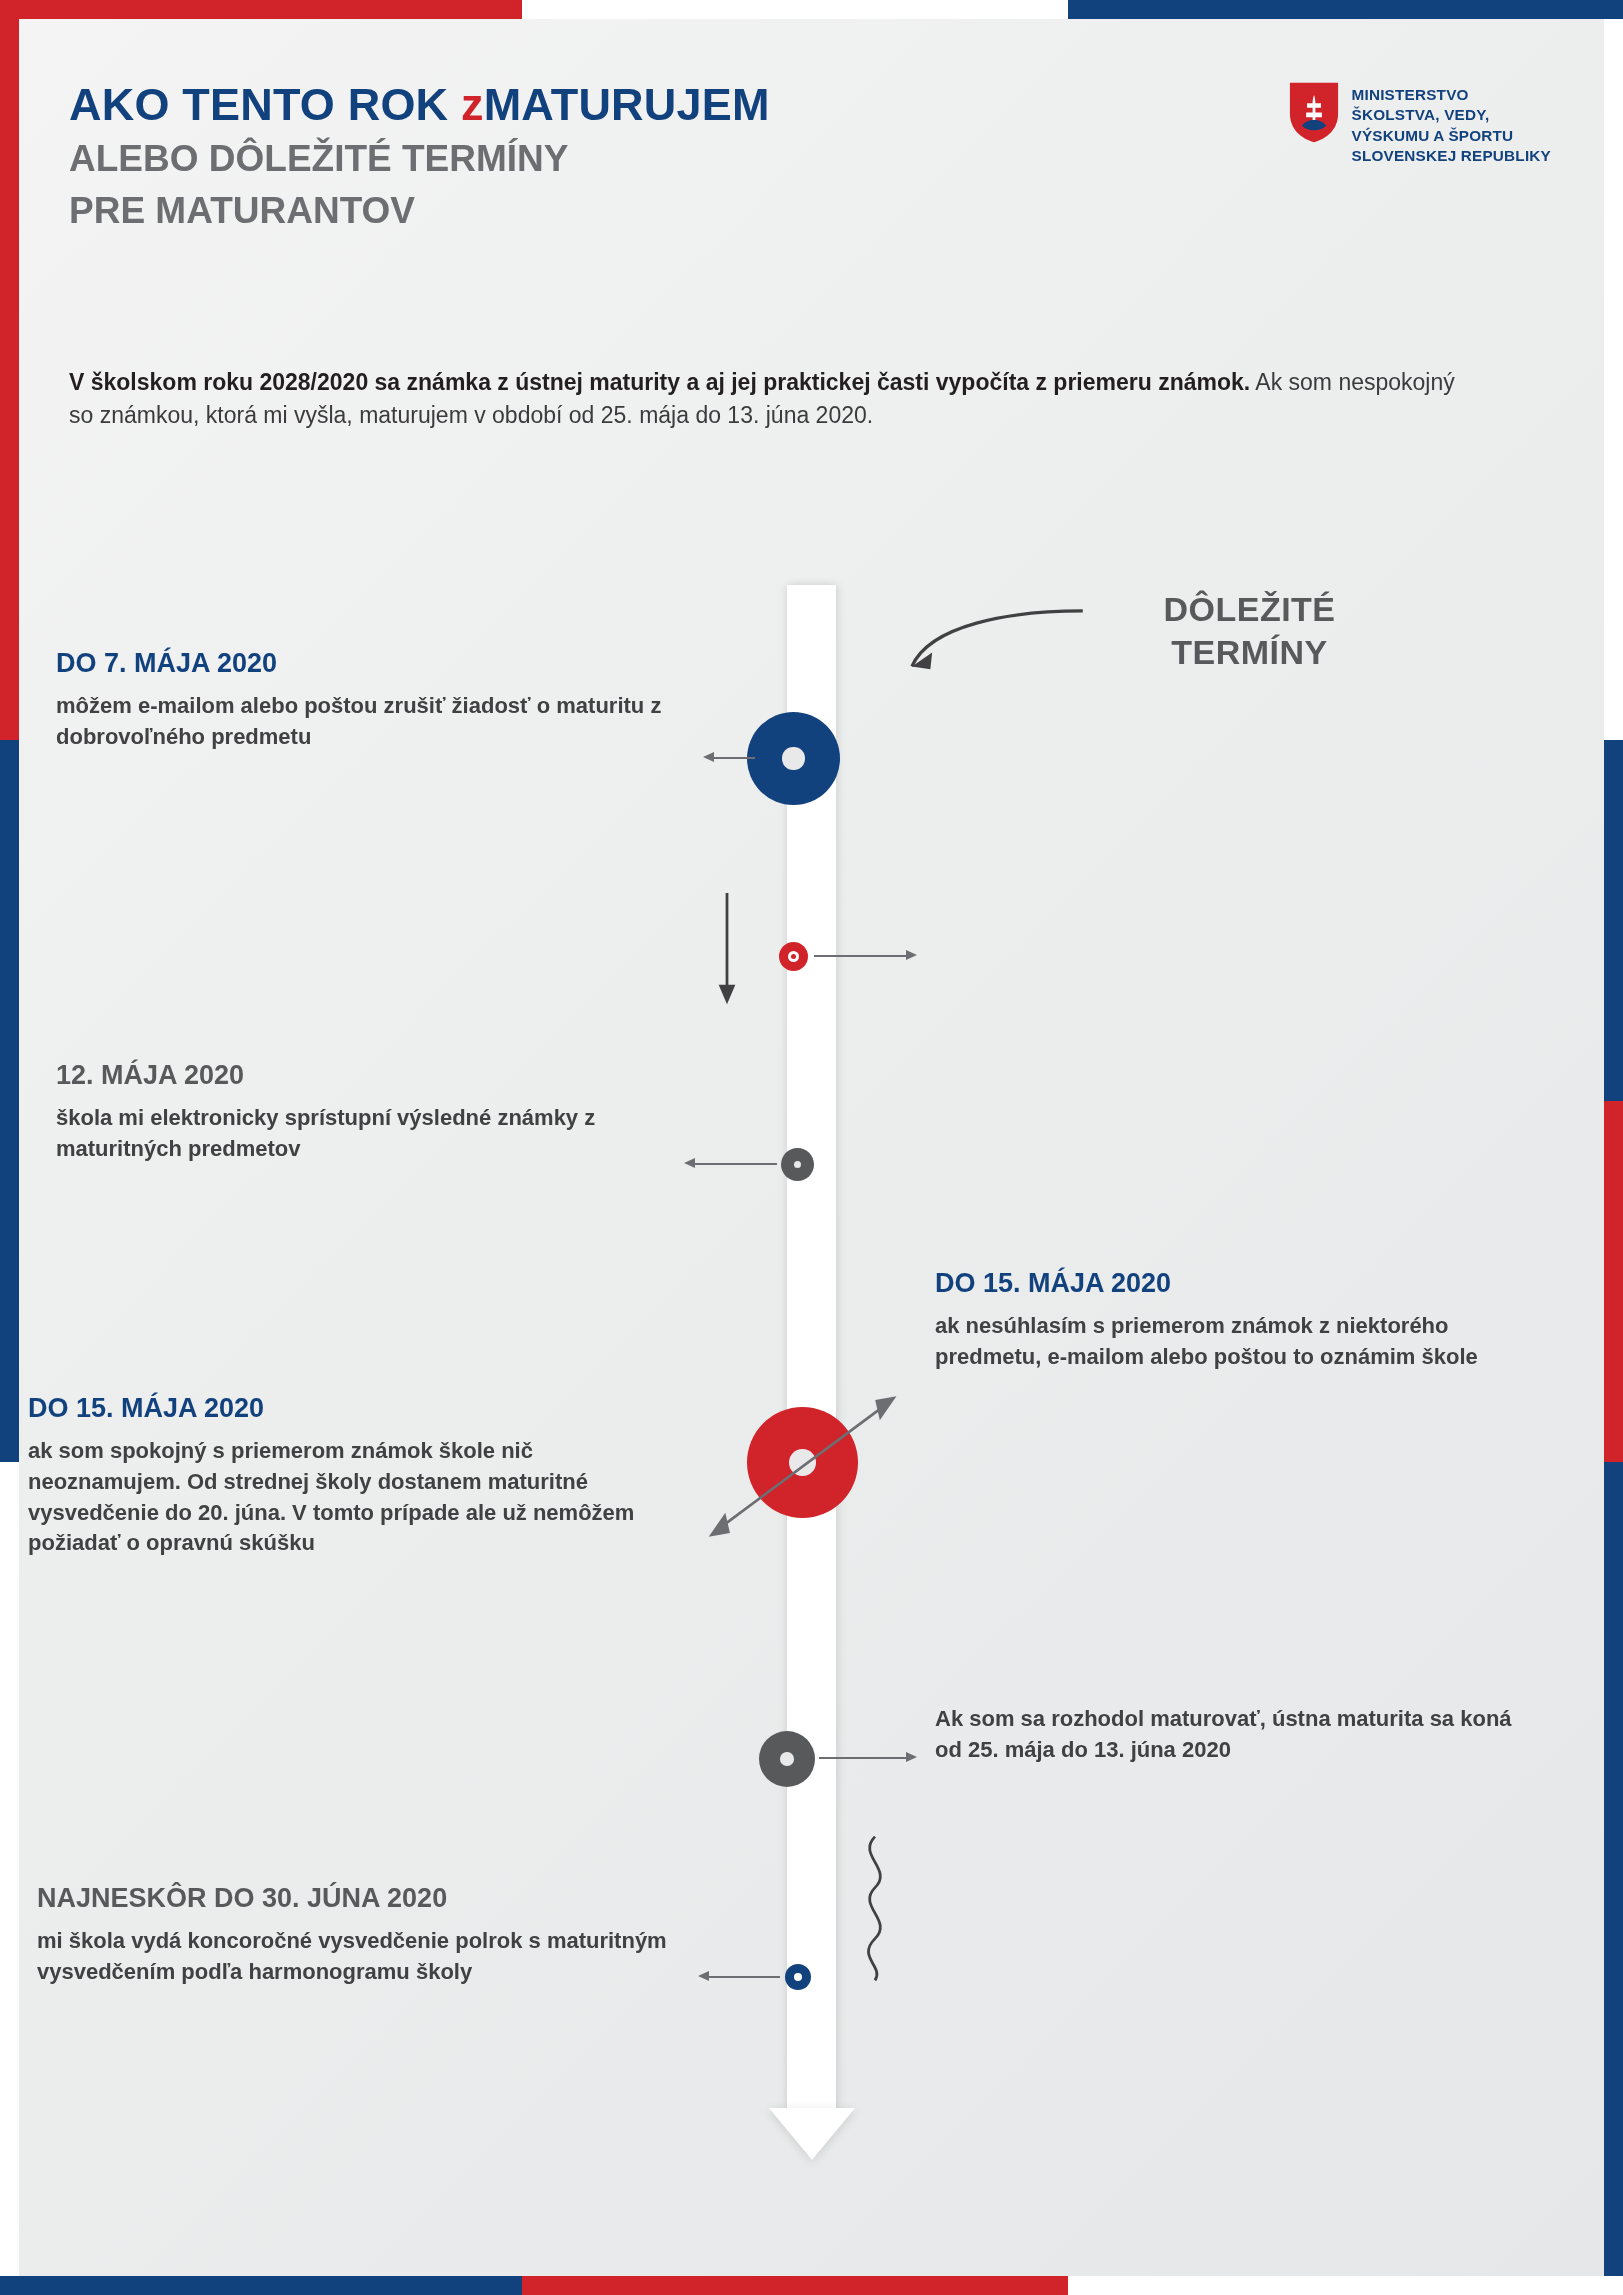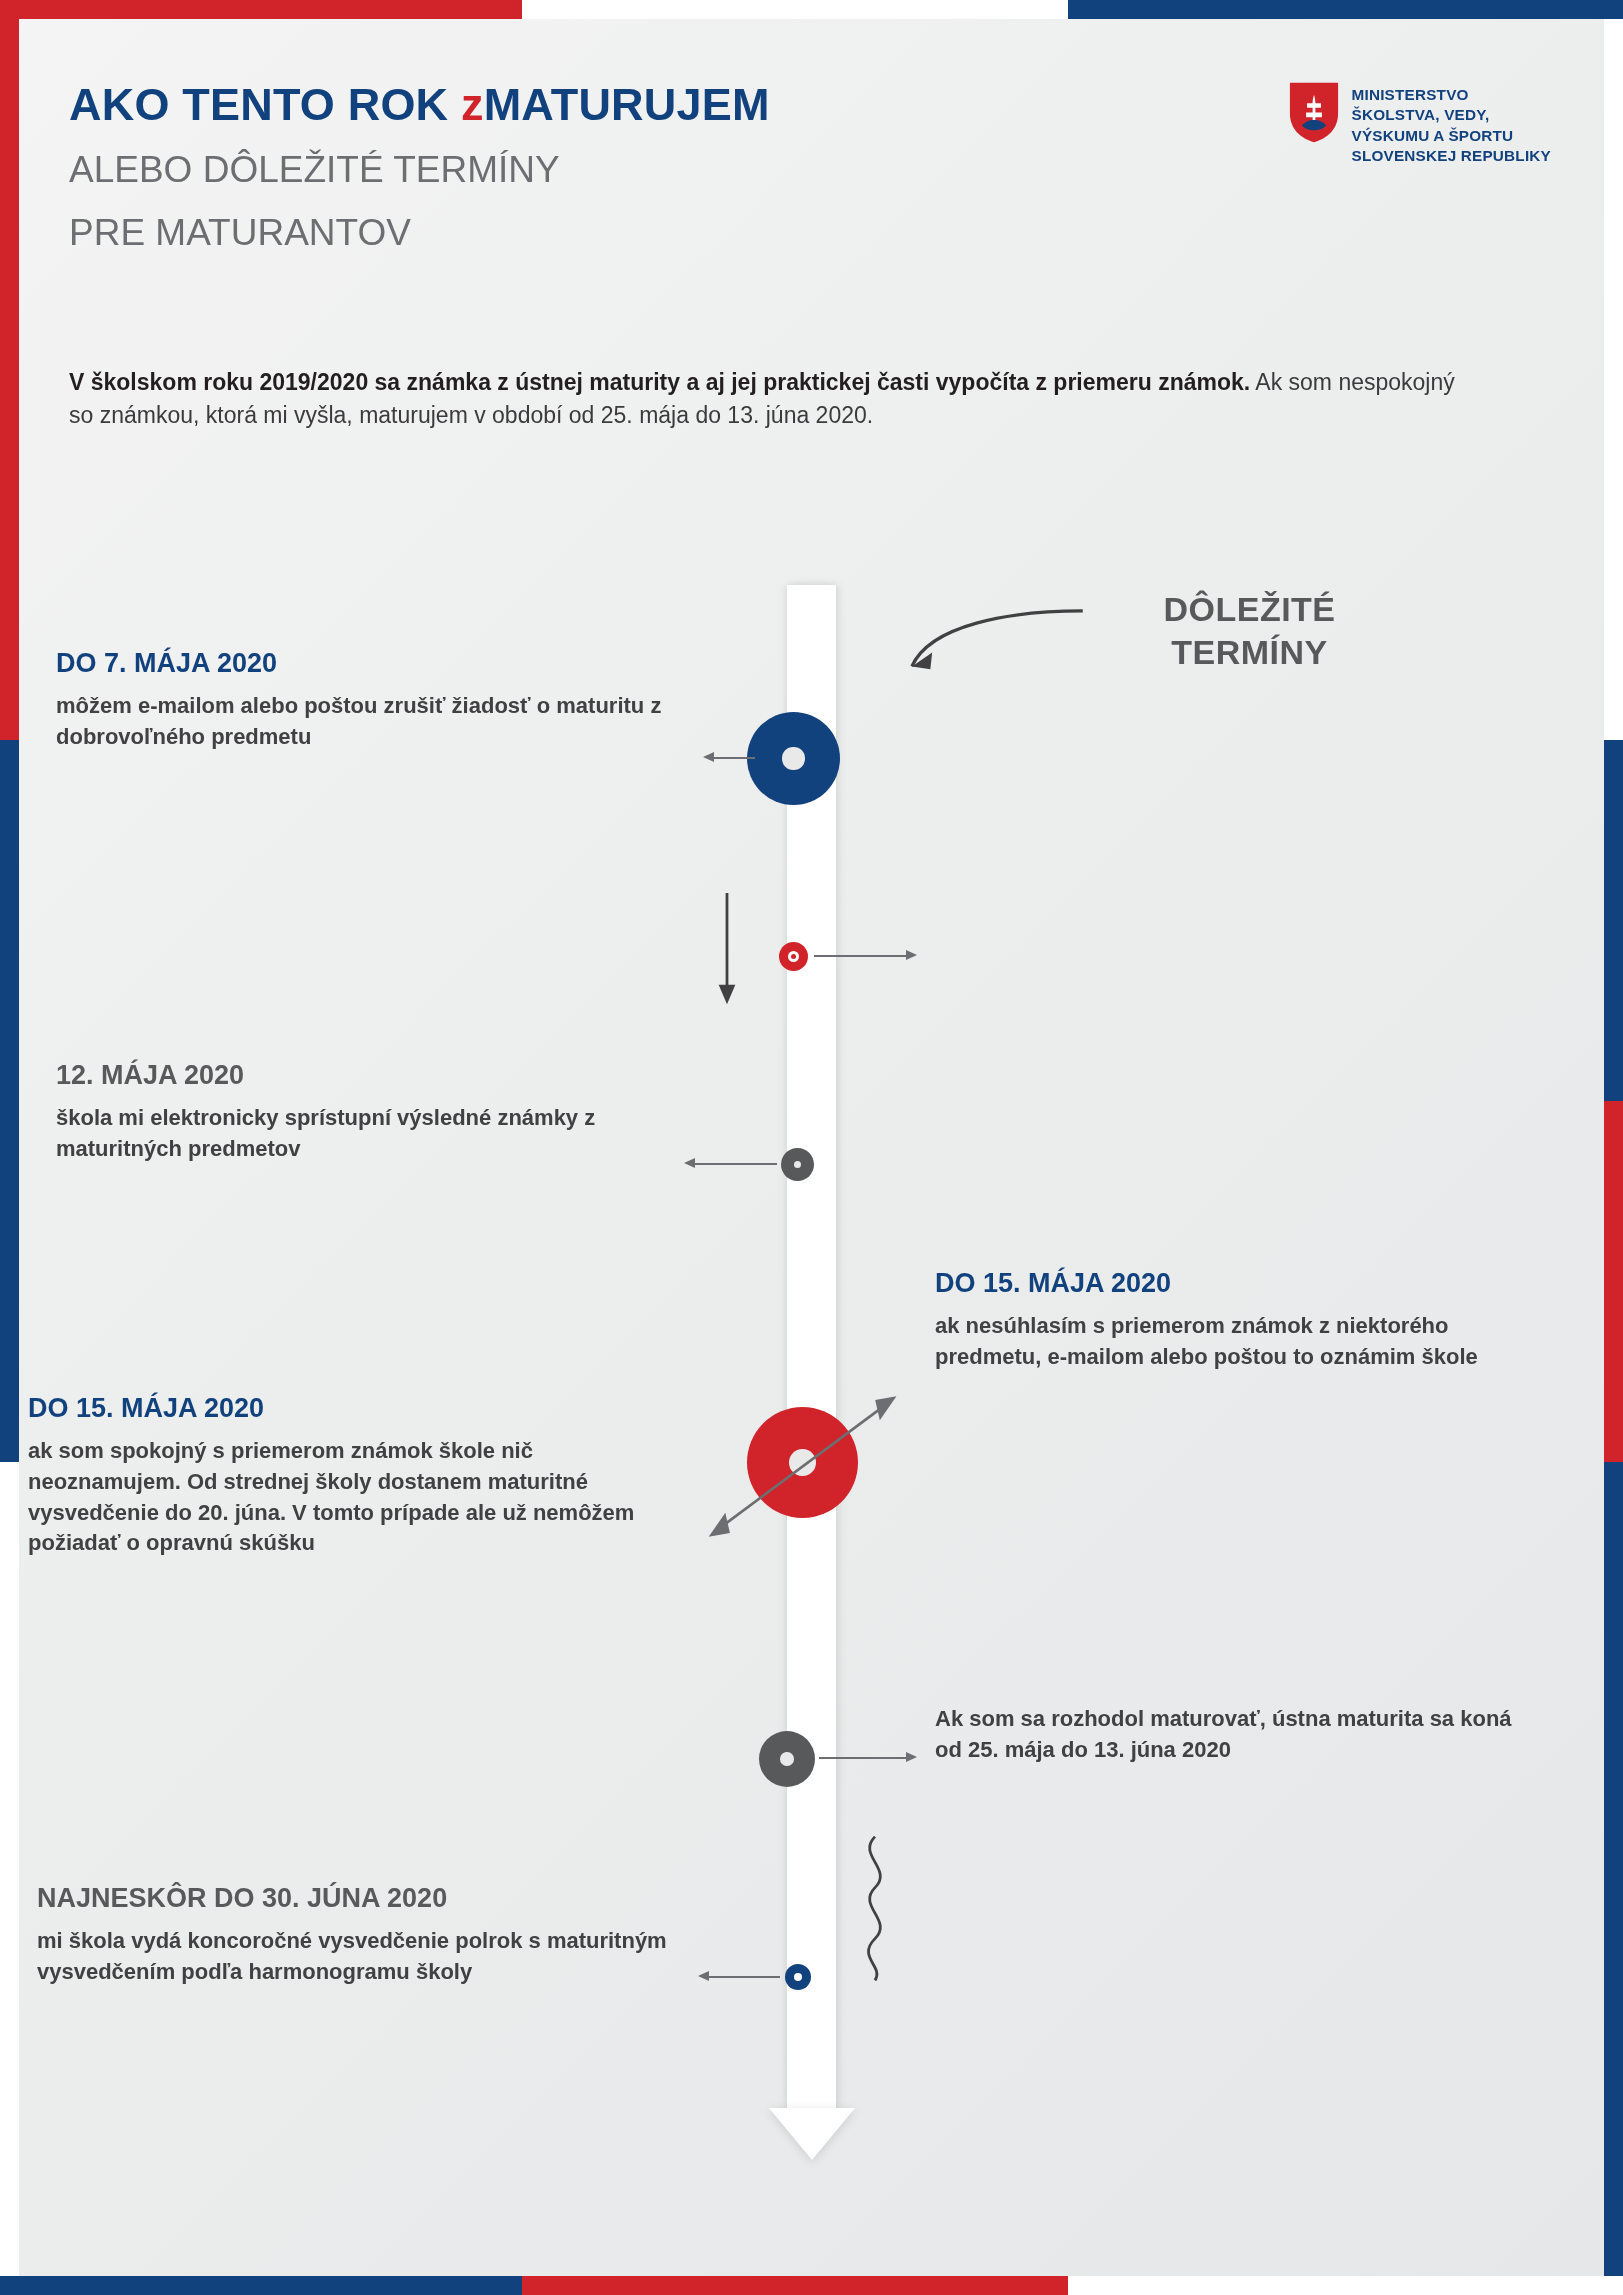--- a/index.html
+++ b/index.html
@@ -37,22 +37,22 @@
   .right-strip-blue2 { right: 0; top: 1462px; width: 19.4px; height: 814px; background: #12427e; }
 
   
   .title-block { position: absolute; left: 69px; top: 81px; width: 1064px; }
   .title-main {
     font-size: 45px; font-weight: bold; letter-spacing: 0.2px;
     color: #12427e; line-height: 1.08; white-space: nowrap;
   }
   .title-main .accent { color: #d1232a; }
   .title-sub {
-    font-size: 37px; font-weight: normal; color: #6d6e71;
-    line-height: 1.28; margin-top: 16px;
+    font-size: 37px; font-weight: bold; color: #6d6e71;
+    line-height: 1.28; margin-top: 5px;
   }
 
   .ministry { position: absolute; right: 72px; top: 81px; display: flex; align-items: flex-start; gap: 12px; }
   .crest { width: 52px; height: 63px; }
   .ministry-text {
     font-size: 15.3px; font-weight: bold; color: #12427e;
     line-height: 1.34; letter-spacing: 0.2px; padding-top: 3.7px;
   }
 
   .intro {
@@ -154,21 +154,21 @@
     </svg>
     <div class="ministry-text">
       <div>MINISTERSTVO</div>
       <div>ŠKOLSTVA, VEDY,</div>
       <div>VÝSKUMU A ŠPORTU</div>
       <div>SLOVENSKEJ REPUBLIKY</div>
     </div>
   </div>
 
   <div class="intro">
-    <b>V školskom roku 2019/2020 sa známka z ústnej maturity a aj jej praktickej časti vypočíta z priemeru známok.</b><span> Ak som nespokojný so známkou, ktorá mi vyšla, maturujem v období od 25. mája do 13. júna 2020.</span>
+    <b>V školskom roku 2028/2020 sa známka z ústnej maturity a aj jej praktickej časti vypočíta z priemeru známok.</b><span> Ak som nespokojný so známkou, ktorá mi vyšla, maturujem v období od 25. mája do 13. júna 2020.</span>
   </div>
 
   <div class="axis"></div>
   <div class="axis-arrow"></div>
 
   <svg style="position:absolute;left:898px;top:597px;width:194px;height:88px" viewBox="0 0 420 190" width="194" height="88">
     <path d="M30 150 C70 60 240 30 400 30" stroke="#414042" stroke-width="7" fill="none"></path>
     <path d="M30 150 L74 120 L70 156 Z" fill="#414042"></path>
   </svg>
 

